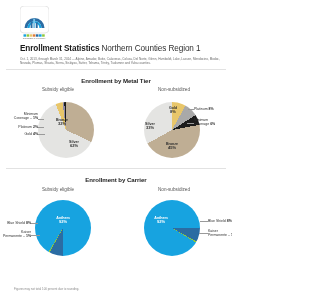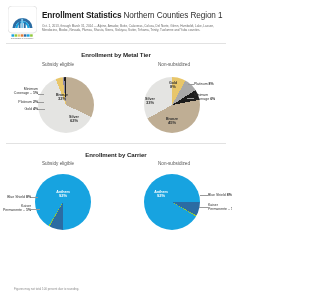--- a/index.html
+++ b/index.html
@@ -4,21 +4,21 @@
 <style>
   html,body{margin:0;padding:0;}
   body{
     width:232px;height:300px;overflow:hidden;background:#ffffff;
     font-family:"Liberation Sans","DejaVu Sans",sans-serif;
     color:#3a3a3a;-webkit-font-smoothing:antialiased;
   }
   .page{position:relative;width:232px;height:300px;}
 
   
-  .header{display:flex;align-items:flex-start;padding:6px 5px 0 8px;}
+  .header{display:flex;align-items:flex-start;padding:6px 5px 0 20px;flex-direction:column;}
   .logo{width:29px;height:33px;flex:0 0 29px;position:relative;margin-right:5px;}
   .logo svg{display:block;}
   .head-text{padding-top:5px;flex:1;min-width:0;}
   .title{font-size:8.2px;line-height:10px;color:#1a1a1a;letter-spacing:-0.1px;}
   .title b{font-weight:bold;}
   .title span.reg{font-weight:normal;color:#303030;}
   .subtitle{
     font-size:3.05px;line-height:4.0px;color:#6a6a6a;margin-top:2.5px;
     letter-spacing:0.01px;text-align:left;
   }

